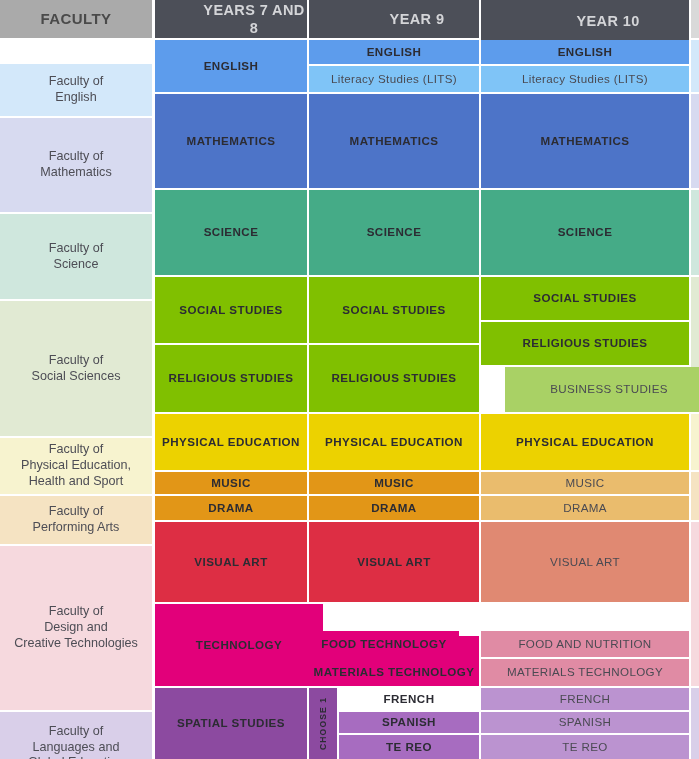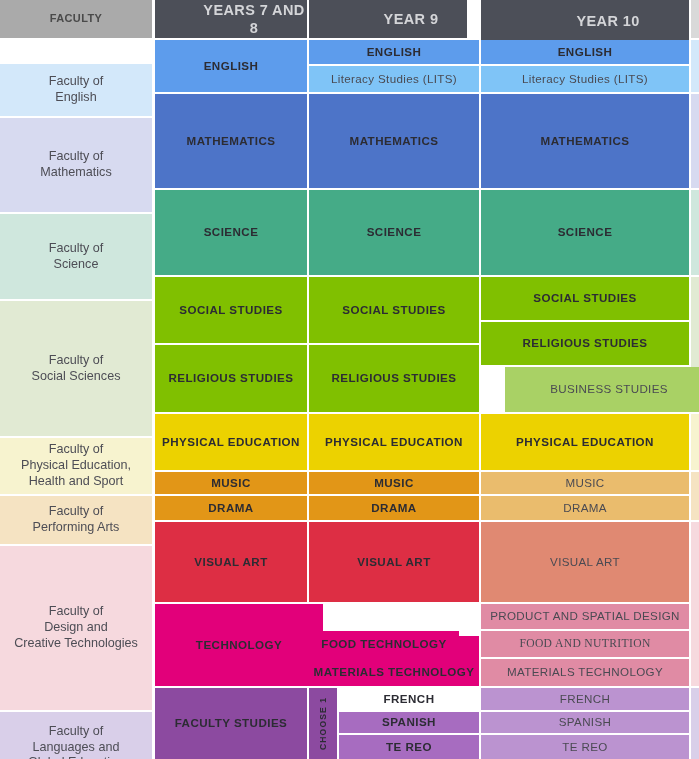--- a/index.html
+++ b/index.html
@@ -30,21 +30,21 @@
     color:#d4d5d8;
     font-weight:bold;
     font-size:14.5px;
     letter-spacing:.4px;
     padding-left:46px;
   }
   .hdr-fac{
     background:#aaaaaa;
     color:#4a4a4a;
     font-weight:bold;
-    font-size:11px;
+    font-size:15px;
     letter-spacing:.4px;
   }
   .fac{
     font-size:12.6px;
     font-weight:normal;
     color:#4d4d55;
     margin-top:24px;
   }
   .sub{
     font-size:11.6px;
@@ -65,21 +65,21 @@
     writing-mode:vertical-rl;
     transform:rotate(180deg);
   }
 </style>
 </head>
 <body>
 
 <div id="grid">
     <div class="cell hdr-fac" style="left: 0px; top: 0px; width: 152px; height: 38px; background: rgb(170, 170, 170);">FACULTY</div>
     <div class="cell hdr" style="left: 155px; top: 0px; width: 152px; height: 38px; background: rgb(76, 79, 88);">YEARS 7 AND 8</div>
-    <div class="cell hdr" style="left: 309px; top: 0px; width: 158px; height: 38px; background: rgb(76, 79, 88);">YEAR 9</div>
+    <div class="cell hdr" style="left: 309px; top: 0px; width: 170px; height: 38px; background: rgb(76, 79, 88);">YEAR 9</div>
     <div class="cell hdr" style="left: 481px; top: 0px; width: 208px; height: 42px; background: rgb(76, 79, 88);">YEAR 10</div>
     <div class="cell hdr-fac" style="left: 691px; top: 0px; width: 8px; height: 38px; background: rgb(217, 217, 217);"></div>
     <div class="cell fac" style="left: 0px; top: 40px; width: 152px; height: 52px; background: rgb(211, 232, 250);">Faculty of<br>English</div>
     <div class="cell " style="left: 691px; top: 40px; width: 8px; height: 52px; background: rgb(211, 232, 250);"></div>
     <div class="cell sub" style="left: 155px; top: 40px; width: 152px; height: 52px; background: rgb(93, 156, 236);">ENGLISH</div>
     <div class="cell sub" style="left: 309px; top: 40px; width: 170px; height: 24px; background: rgb(93, 156, 236);">ENGLISH</div>
     <div class="cell sub light" style="left: 309px; top: 66px; width: 170px; height: 26px; background: rgb(127, 196, 247);">Literacy Studies (LITS)</div>
     <div class="cell sub" style="left: 481px; top: 40px; width: 208px; height: 24px; background: rgb(93, 156, 236);">ENGLISH</div>
     <div class="cell sub light" style="left: 481px; top: 66px; width: 208px; height: 26px; background: rgb(127, 196, 247);">Literacy Studies (LITS)</div>
     <div class="cell fac" style="left: 0px; top: 94px; width: 152px; height: 94px; background: rgb(215, 218, 240);">Faculty of<br>Mathematics</div>
@@ -116,26 +116,25 @@
     <div class="cell sub light" style="left: 481px; top: 496px; width: 208px; height: 24px; background: rgb(234, 188, 109);">DRAMA</div>
     <div class="cell fac" style="left: 0px; top: 522px; width: 152px; height: 164px; background: rgb(246, 217, 222);">Faculty of<br>Design and<br>Creative Technologies</div>
     <div class="cell " style="left: 691px; top: 522px; width: 8px; height: 164px; background: rgb(246, 217, 222);"></div>
     <div class="cell sub" style="left: 155px; top: 522px; width: 152px; height: 80px; background: rgb(221, 46, 68);">VISUAL ART</div>
     <div class="cell sub" style="left: 155px; top: 604px; width: 168px; height: 82px; background: rgb(226, 0, 122);">TECHNOLOGY</div>
     <div class="cell sub" style="left: 309px; top: 522px; width: 170px; height: 80px; background: rgb(221, 46, 68);">VISUAL ART</div>
     <div class="cell sub" style="left: 309px; top: 636px; width: 170px; height: 25.3px; background: rgb(226, 0, 122);">DESIGN</div>
     <div class="cell sub" style="left: 309px; top: 631.3px; width: 150px; height: 25.3px; background: rgb(226, 0, 122);">FOOD TECHNOLOGY</div>
     <div class="cell sub" style="left: 309px; top: 658.6px; width: 170px; height: 27.4px; background: rgb(226, 0, 122);">MATERIALS TECHNOLOGY</div>
     <div class="cell sub light" style="left: 481px; top: 522px; width: 208px; height: 80px; background: rgb(224, 137, 114);">VISUAL ART</div>
-    <div class="cell sub light" style="left: 481px; top: 604px; width: 208px; height: 25.3px; background: rgb(224, 139, 164);">PRODUCT AND SPATIAL DESIGN</div>
-    <div class="cell sub light" style="left: 481px; top: 631.3px; width: 208px; height: 25.3px; background: rgb(224, 139, 164); font-family: Liberation Serif, serif;">FOOD AND NUTRITION</div>
+    <div class="cell sub light" style="left: 481px; top: 631.3px; width: 208px; height: 25.3px; background: rgb(224, 139, 164);">FOOD AND NUTRITION</div>
     <div class="cell sub light" style="left: 481px; top: 658.6px; width: 208px; height: 27.4px; background: rgb(224, 139, 164);">MATERIALS TECHNOLOGY</div>
     <div class="cell fac" style="left: 0px; top: 688px; width: 152px; height: 71px; background: rgb(217, 207, 233);">Faculty of<br>Languages and<br>Global Education</div>
     <div class="cell " style="left: 691px; top: 688px; width: 8px; height: 71px; background: rgb(217, 207, 233);"></div>
-    <div class="cell sub" style="left: 155px; top: 688px; width: 152px; height: 71px; background: rgb(140, 74, 160);">FACULTY STUDIES</div>
+    <div class="cell sub" style="left: 155px; top: 688px; width: 152px; height: 71px; background: rgb(140, 74, 160);">SPATIAL STUDIES</div>
     <div class="cell choose" style="left: 309px; top: 688px; width: 28px; height: 71px; background: rgb(140, 74, 160);">CHOOSE 1</div>
     <div class="cell sub" style="left: 339px; top: 688px; width: 140px; height: 21.6667px;">FRENCH</div>
     <div class="cell sub" style="left: 339px; top: 711.667px; width: 140px; height: 21.6667px; background: rgb(167, 108, 192);">SPANISH</div>
     <div class="cell sub" style="left: 339px; top: 735.333px; width: 140px; height: 23.6667px; background: rgb(167, 108, 192);">TE REO</div>
     <div class="cell sub light" style="left: 481px; top: 688px; width: 208px; height: 21.6667px; background: rgb(187, 147, 208);">FRENCH</div>
     <div class="cell sub light" style="left: 481px; top: 711.667px; width: 208px; height: 21.6667px; background: rgb(187, 147, 208);">SPANISH</div>
     <div class="cell sub light" style="left: 481px; top: 735.333px; width: 208px; height: 23.6667px; background: rgb(187, 147, 208);">TE REO</div>
   </div>
 
 </body></html>

